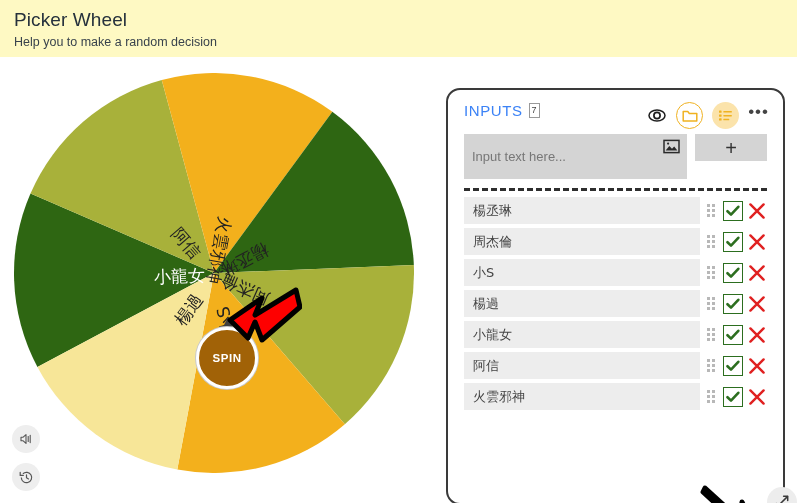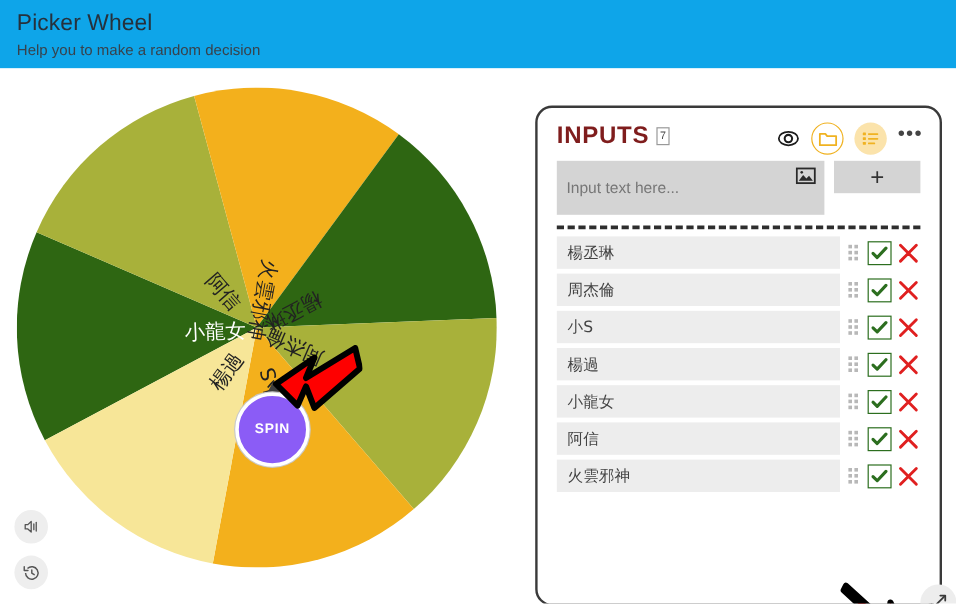--- a/index.html
+++ b/index.html
@@ -13,21 +13,21 @@
     font-family: "Liberation Sans", "DejaVu Sans", sans-serif;
     position: relative;
   }
 
   
   #app-header {
     position: absolute;
     left: 0; top: 0;
     width: 797px;
     height: 57px;
-    background: #0ea5e9;
+    background: #fef9c3;
     padding: 8px 0 0 14px;
   }
   #app-title {
     font-size: 19px;
     font-weight: 400;
     color: #26313c;
     line-height: 24px;
     letter-spacing: .1px;
   }
   #app-subtitle {
@@ -74,21 +74,21 @@
     left: 58px;
     top: -10px;
   }
 
   
   #spin-button {
     position: absolute;
     left: 182px; top: 254px;
     width: 62px; height: 62px;
     border-radius: 50%;
-    background: #8b5cf6;
+    background: #a16207;
     border: 3px solid #ffffff;
     box-shadow: 0 0 0 1px #c9c9c9;
     display: flex;
     align-items: center;
     justify-content: center;
     cursor: pointer;
     z-index: 6;
   }
   #spin-pointer {
     position: absolute;
@@ -135,24 +135,24 @@
     border-radius: 14px;
   }
   #panel-header {
     position: relative;
     height: 42px;
     padding: 12px 14px 0 16px;
     display: flex;
     align-items: flex-start;
   }
   #panel-title {
-    font-size: 20px;
-    color: #7f1d1d;
+    font-size: 15px;
+    color: #3b82f6;
     letter-spacing: .6px;
-    font-weight: 700;
+    font-weight: 400;
   }
   #count-badge {
     display: inline-block;
     border: 1px solid #999;
     font-size: 9px;
     color: #444;
     line-height: 11px;
     padding: 1px 2px 1px 2px;
     margin-left: 6px;
     position: relative;

